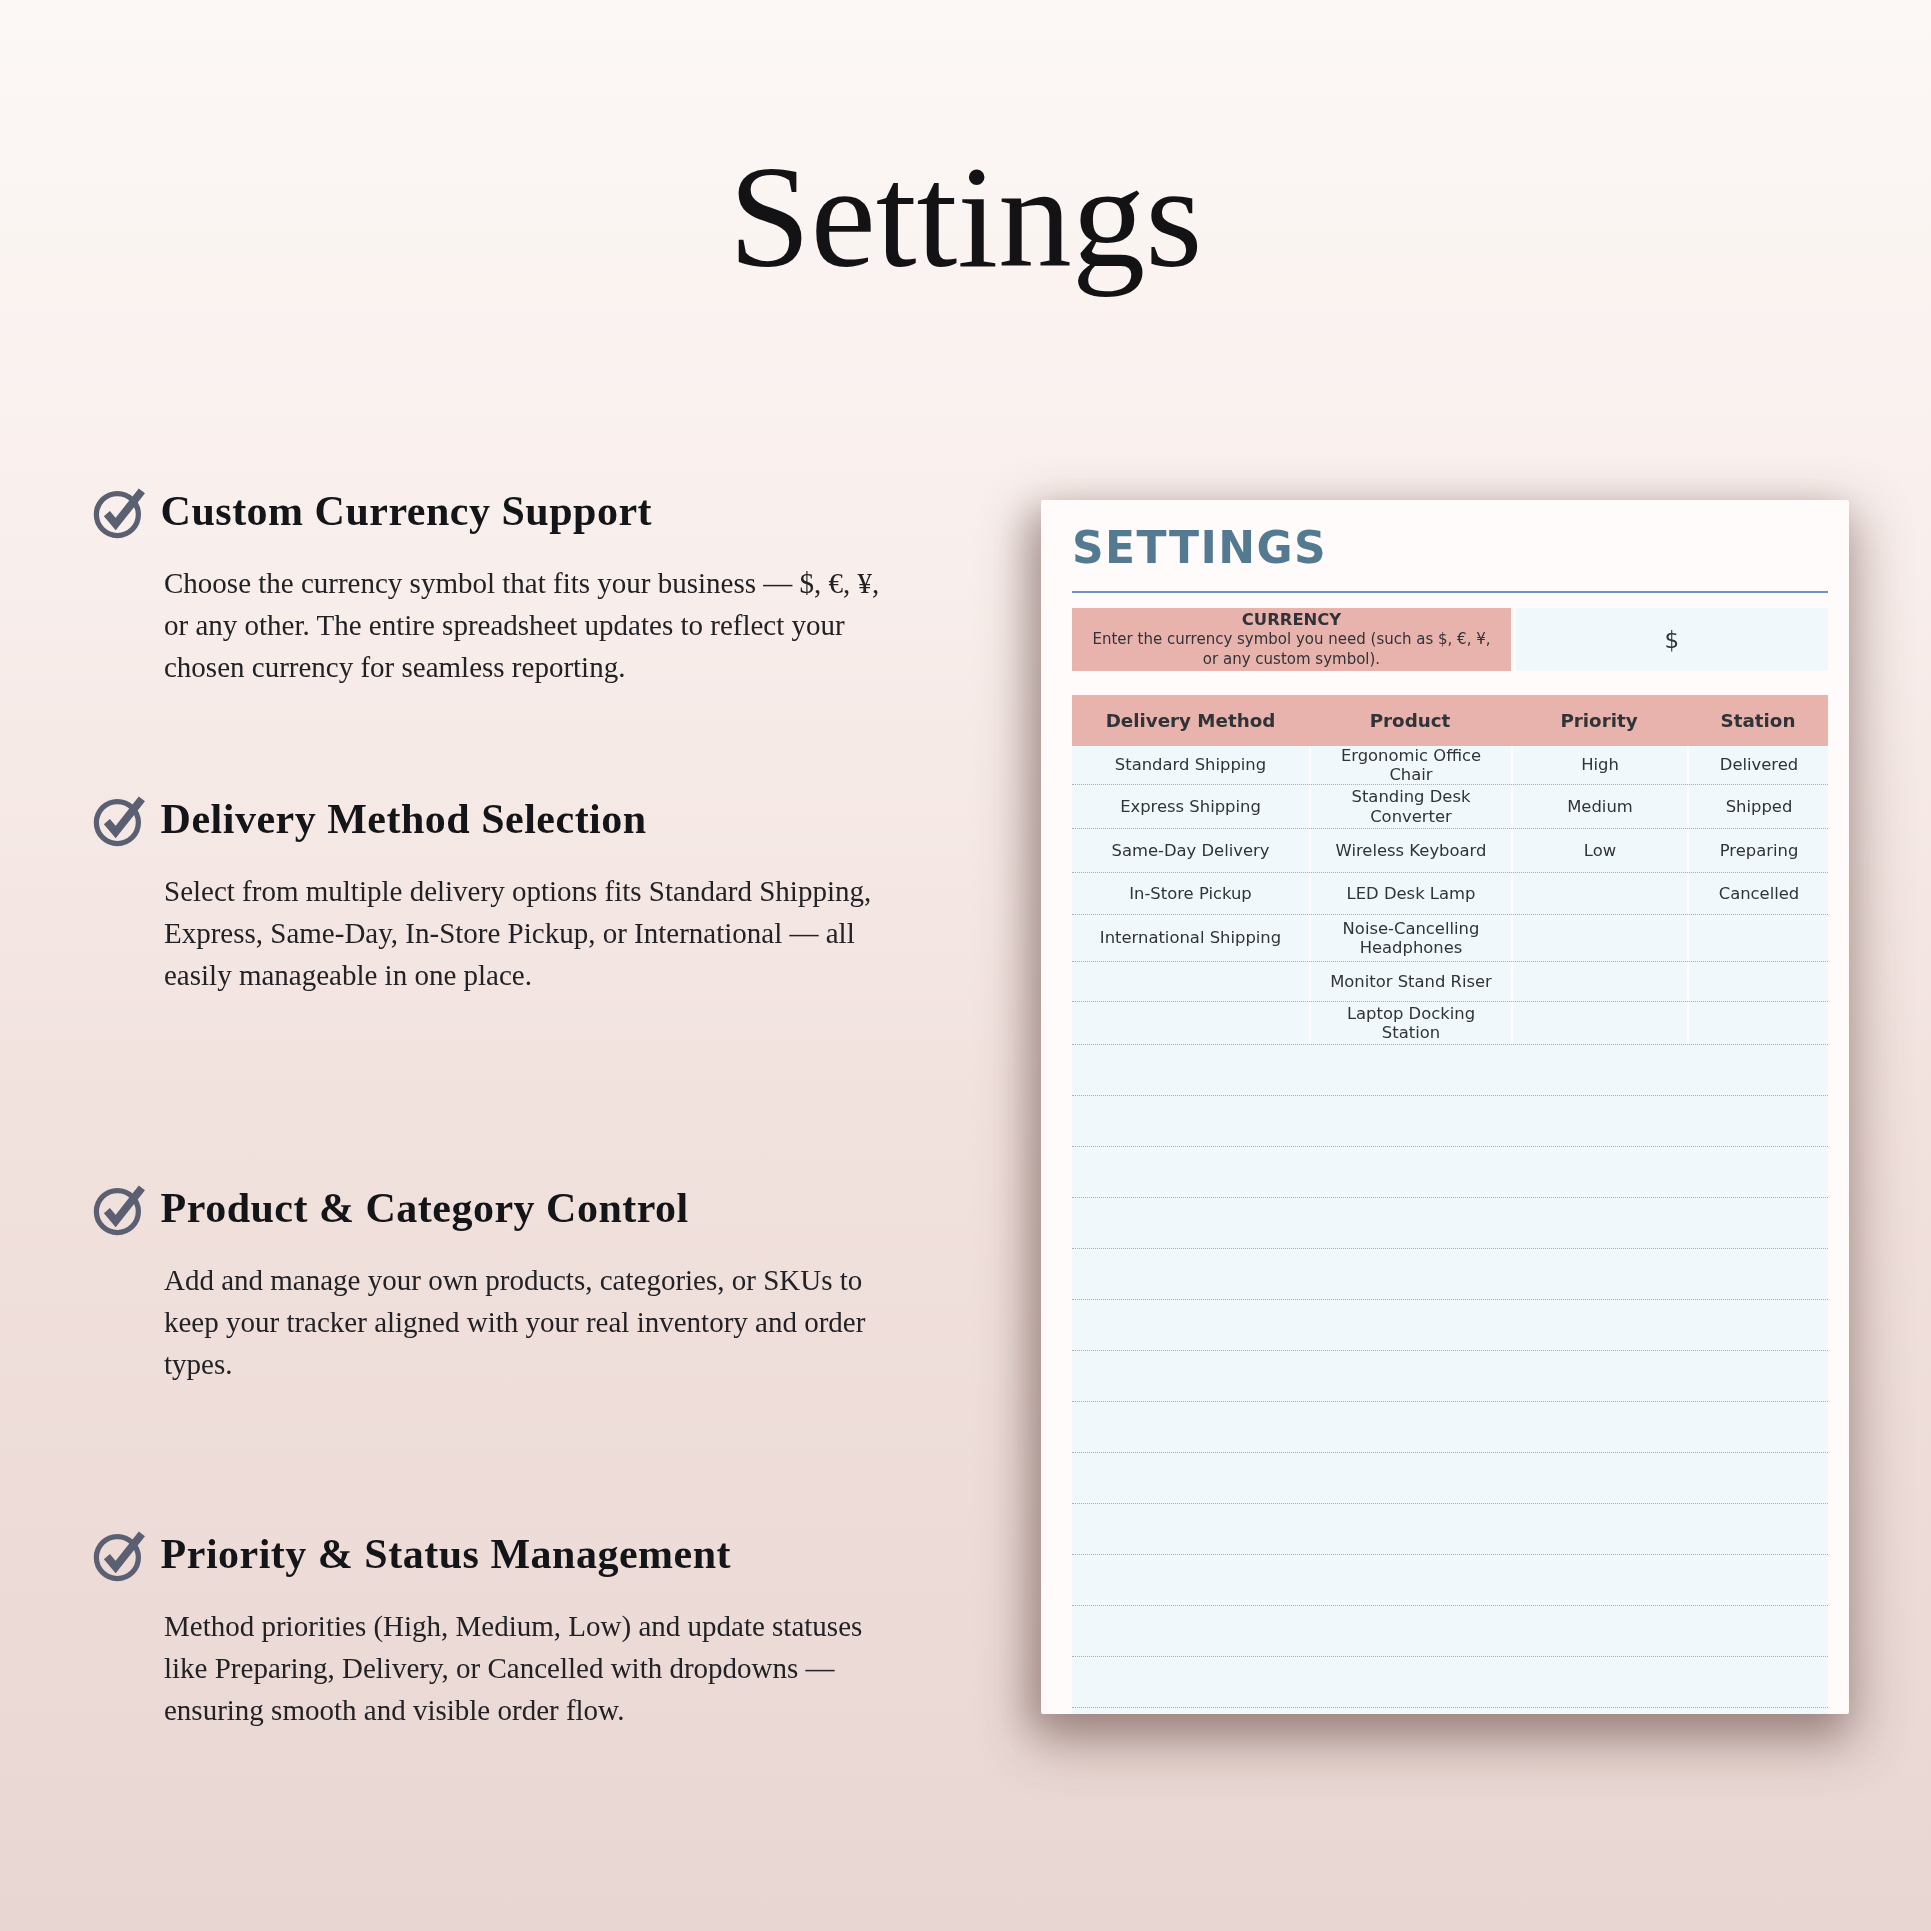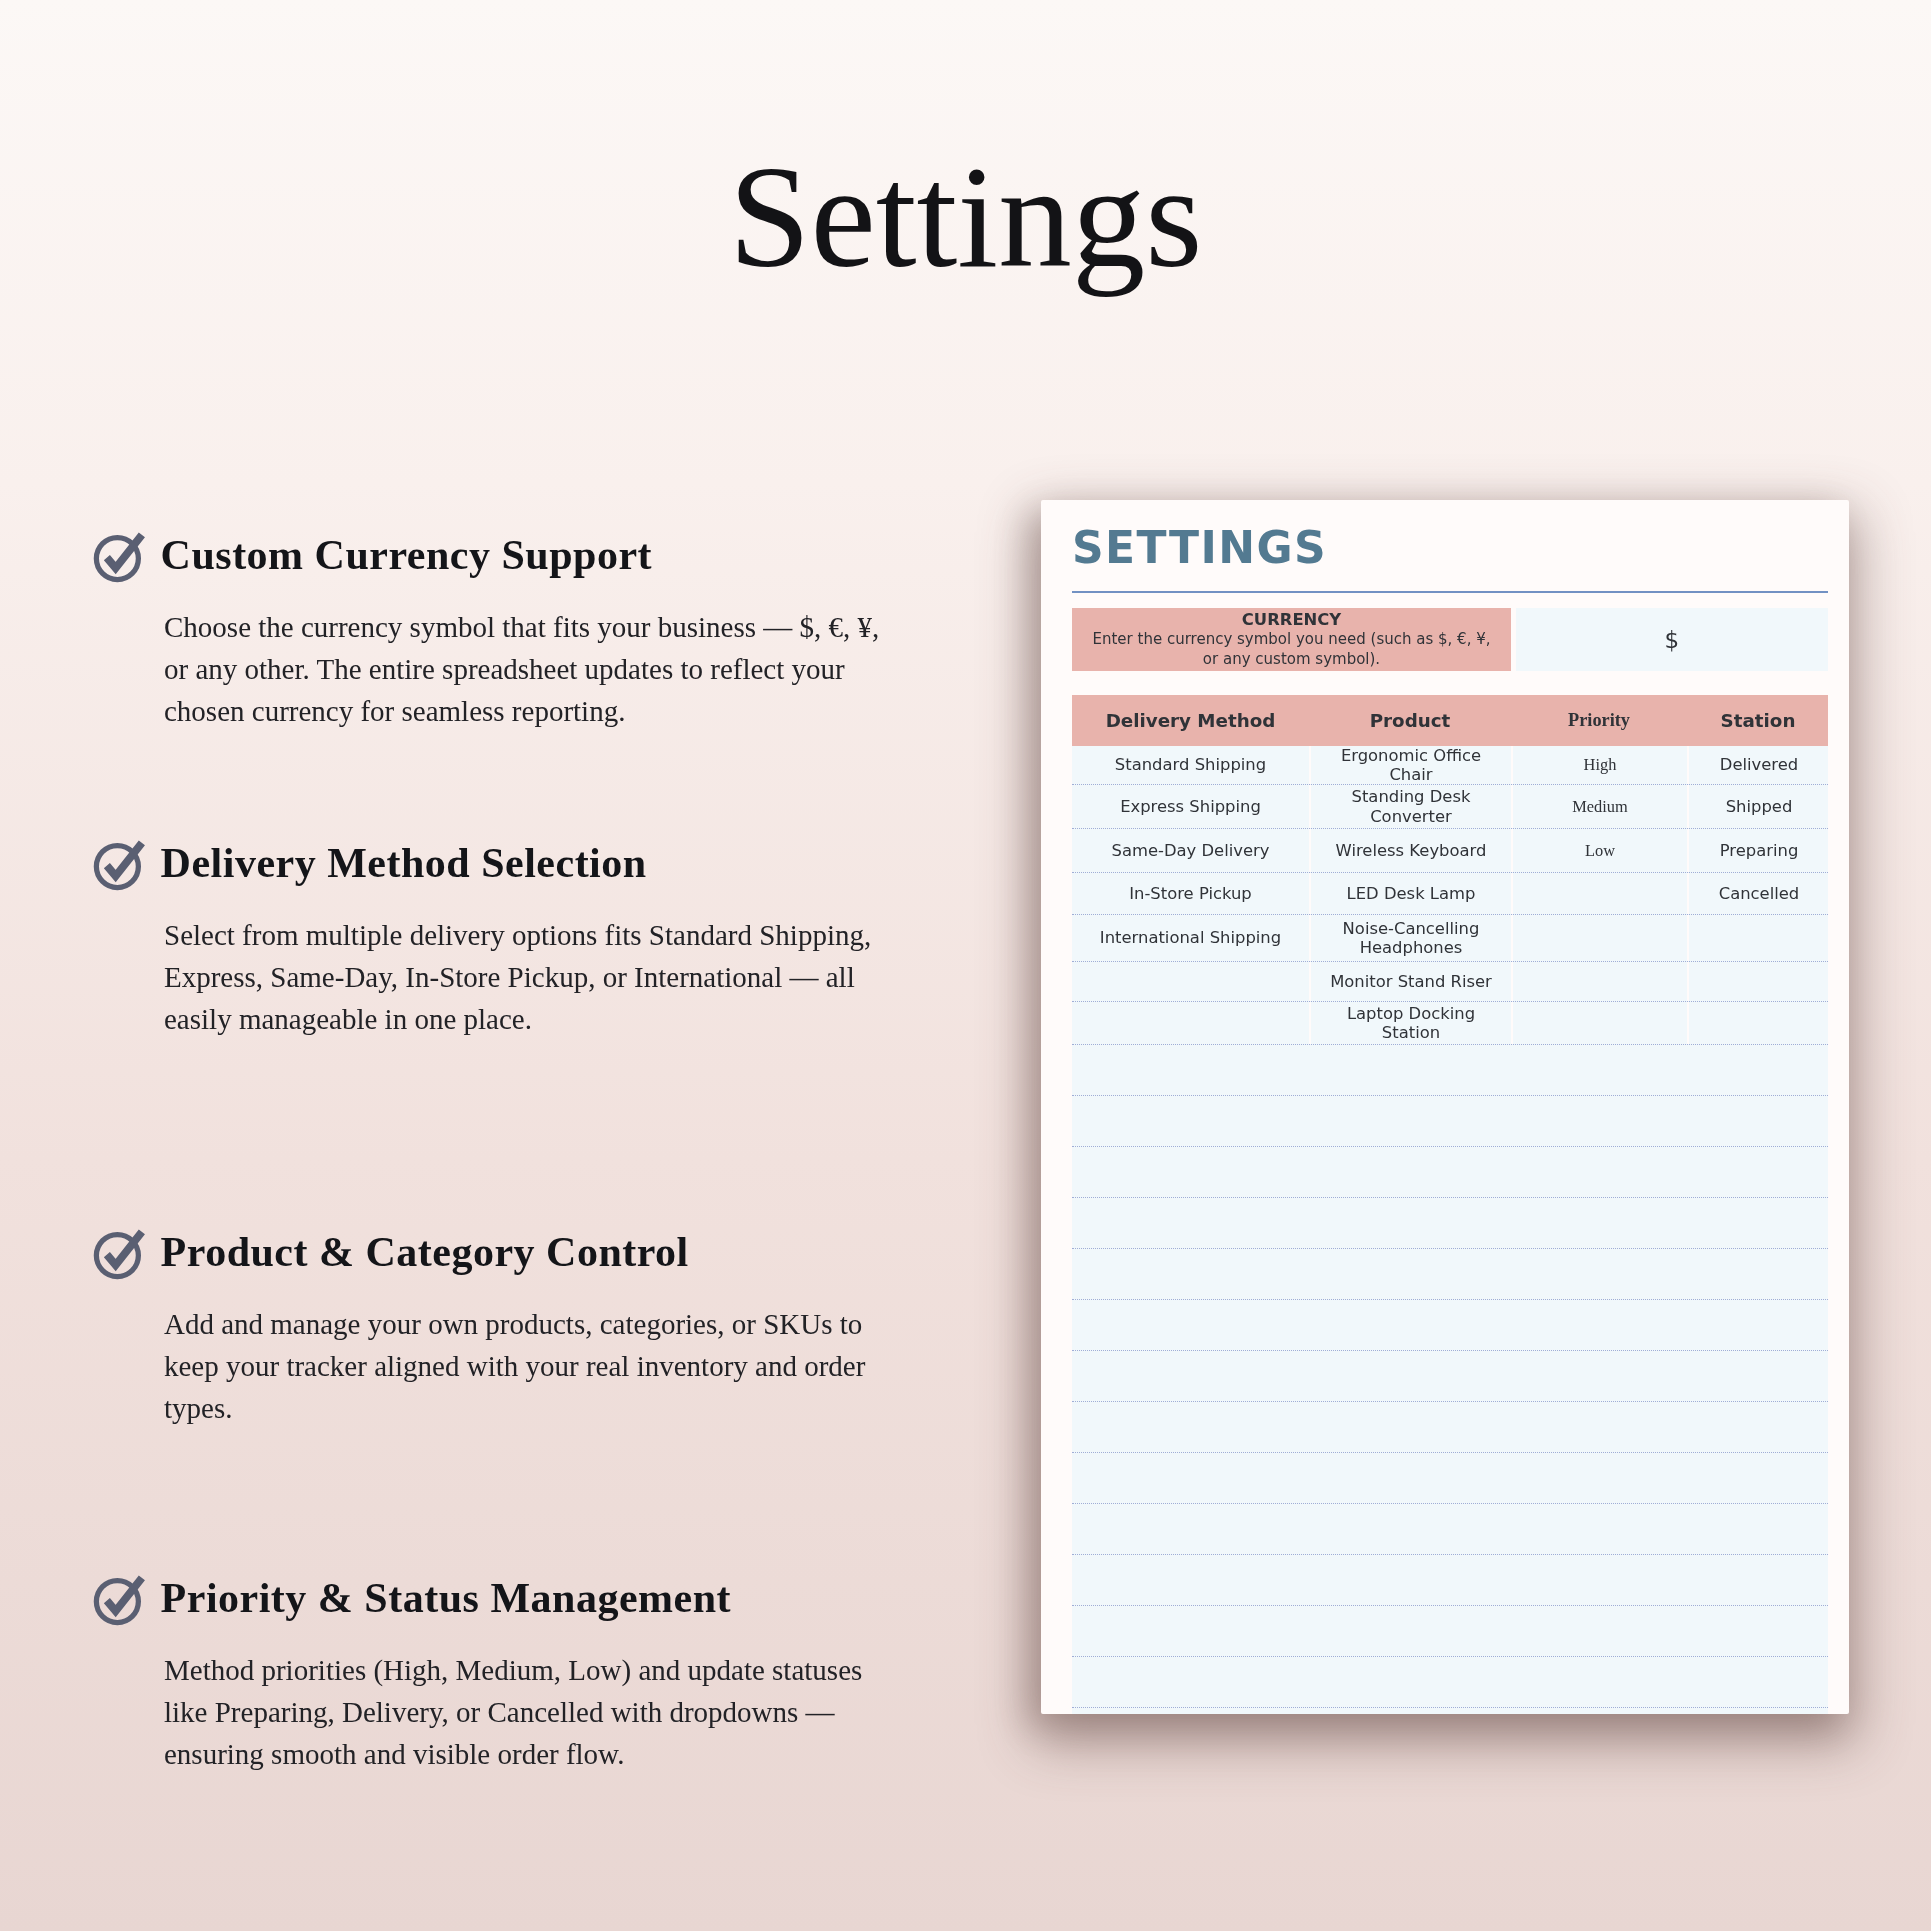--- a/index.html
+++ b/index.html
@@ -22,21 +22,21 @@
   }
   .main-title{
     position:absolute;top:135px;left:0;width:1931px;
     text-align:center;
     font-family:"Liberation Serif", serif;
     font-weight:400;
     font-size:147px;line-height:164px;
     color:#131316;
   }
   
-  .feature{position:absolute;left:92px;width:869px;margin-top:44px;}
+  .feature{position:absolute;left:92px;width:869px;}
   .f1{top:483px;} .f2{top:791px;} .f3{top:1180px;} .f4{top:1526px;}
   .feat-head{display:flex;align-items:center;}
   .check{width:56px;height:56px;flex:0 0 56px;display:block;}
   .check svg{width:56px;height:56px;display:block;}
   .feat-heading{
     font-size:42px;font-weight:700;color:#141519;
     margin-left:12.6px;letter-spacing:0.5px;white-space:nowrap;
   }
   .feat-body{margin:23px 0 0 72px;font-size:29px;color:#222226;}
   .bline{line-height:42px;white-space:nowrap;}
@@ -78,21 +78,21 @@
   .trow.thead{
     background:var(--accent-pink);height:51px;border-bottom:none;
   }
   .trow.thead .tcell{font-size:18.3px;font-weight:600;border-left:none;}
   .tcell{
     display:flex;align-items:center;justify-content:center;text-align:center;
     font-size:16.4px;line-height:19.3px;padding:1px 12px;
   }
   .c0{flex:0 0 237px;width:237px;}
   .c1{flex:0 0 202px;width:202px;}
-  .c2{flex:0 0 176px;width:176px;font-family:Liberation Serif, serif;}
+  .c2{flex:0 0 176px;width:176px;}
   .c3{flex:0 0 142px;width:142px;}
   .trow:not(.thead) .tcell + .tcell{border-left:2.9px solid var(--panel-bg);}
   .trow.empty{height:51px;border-bottom:1.9px dotted var(--dotted);}
 </style>
 </head>
 <body>
 
 <div class="page">
 
   <h1 class="main-title">Settings</h1>

